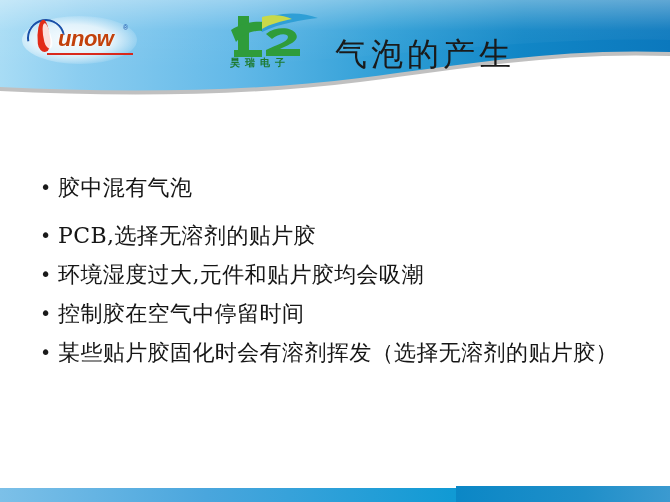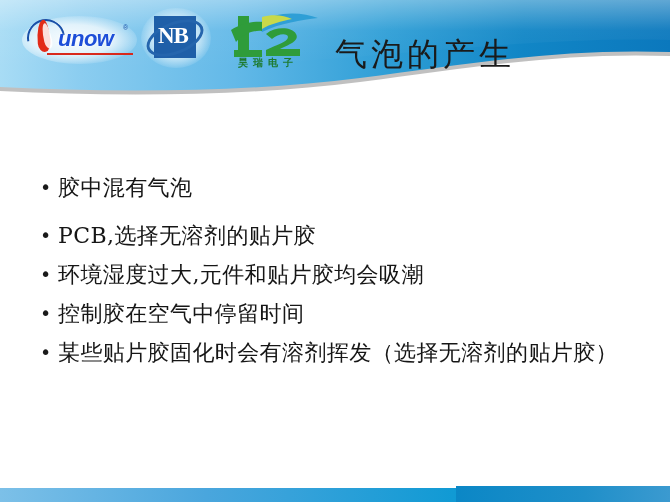--- a/index.html
+++ b/index.html
@@ -53,21 +53,21 @@
     border-radius: 50%;
   }
   #logo-sunow .word {
     position: absolute;
     left: 36px;
     top: 10px;
     font-family: "Liberation Sans", sans-serif;
     font-weight: bold;
     font-style: italic;
     font-size: 22px;
-    color: #1d4ed8;
+    color: #c2410c;
     letter-spacing: -0.5px;
     text-shadow: 0 0 2px #ffffff;
   }
   #logo-sunow .reg {
     position: absolute;
     left: 101px;
     top: 8px;
     font-size: 7px;
     color: #1a50a8;
   }
@@ -168,21 +168,20 @@
   #logo-hr .cn {
     position: absolute;
     left: 2px;
     top: 44px;
     font-family: "DejaVu Sans", sans-serif;
     font-size: 10px;
     font-weight: bold;
     color: #1d7a2e;
     letter-spacing: 5px;
     white-space: nowrap;
-    margin-left: 8px;
   }
 
   
   #slide-title {
     position: absolute;
     left: 335px;
     top: 33px;
     width: 290px;
     font-family: "DejaVu Serif", "Liberation Serif", serif;
     font-size: 32px;
@@ -280,26 +279,20 @@
   <div class="logo-box" id="logo-sunow">
     <div class="glow"></div>
     <div class="arcmark"></div>
     <div class="flame"></div>
     <div class="flame2"></div>
     <div class="word">unow</div>
     <div class="reg">®</div>
     <div class="underline"></div>
   </div>
 
-  <div class="logo-box" id="logo-nb">
-    <div class="glow"></div>
-    <div class="sq"></div>
-    <div class="oval"></div>
-    <div class="letters">NB</div>
-  </div>
 
   <div class="logo-box" id="logo-hr">
     <svg class="mark" width="92" height="46" viewBox="0 0 92 46" xmlns="http://www.w3.org/2000/svg">
 
       <path d="M30,12 C48,-2 74,0 90,6 C74,8 52,11 34,20 Z" fill="#2f9fd6"></path>
 
       <path d="M34,5 C44,2 56,3 64,7 C54,9 42,12 34,17 Z" fill="#c8d94a"></path>
 
       <path d="M10,4 L21,4 L21,44 L10,44 Z" fill="#2f9c3a"></path>
 

